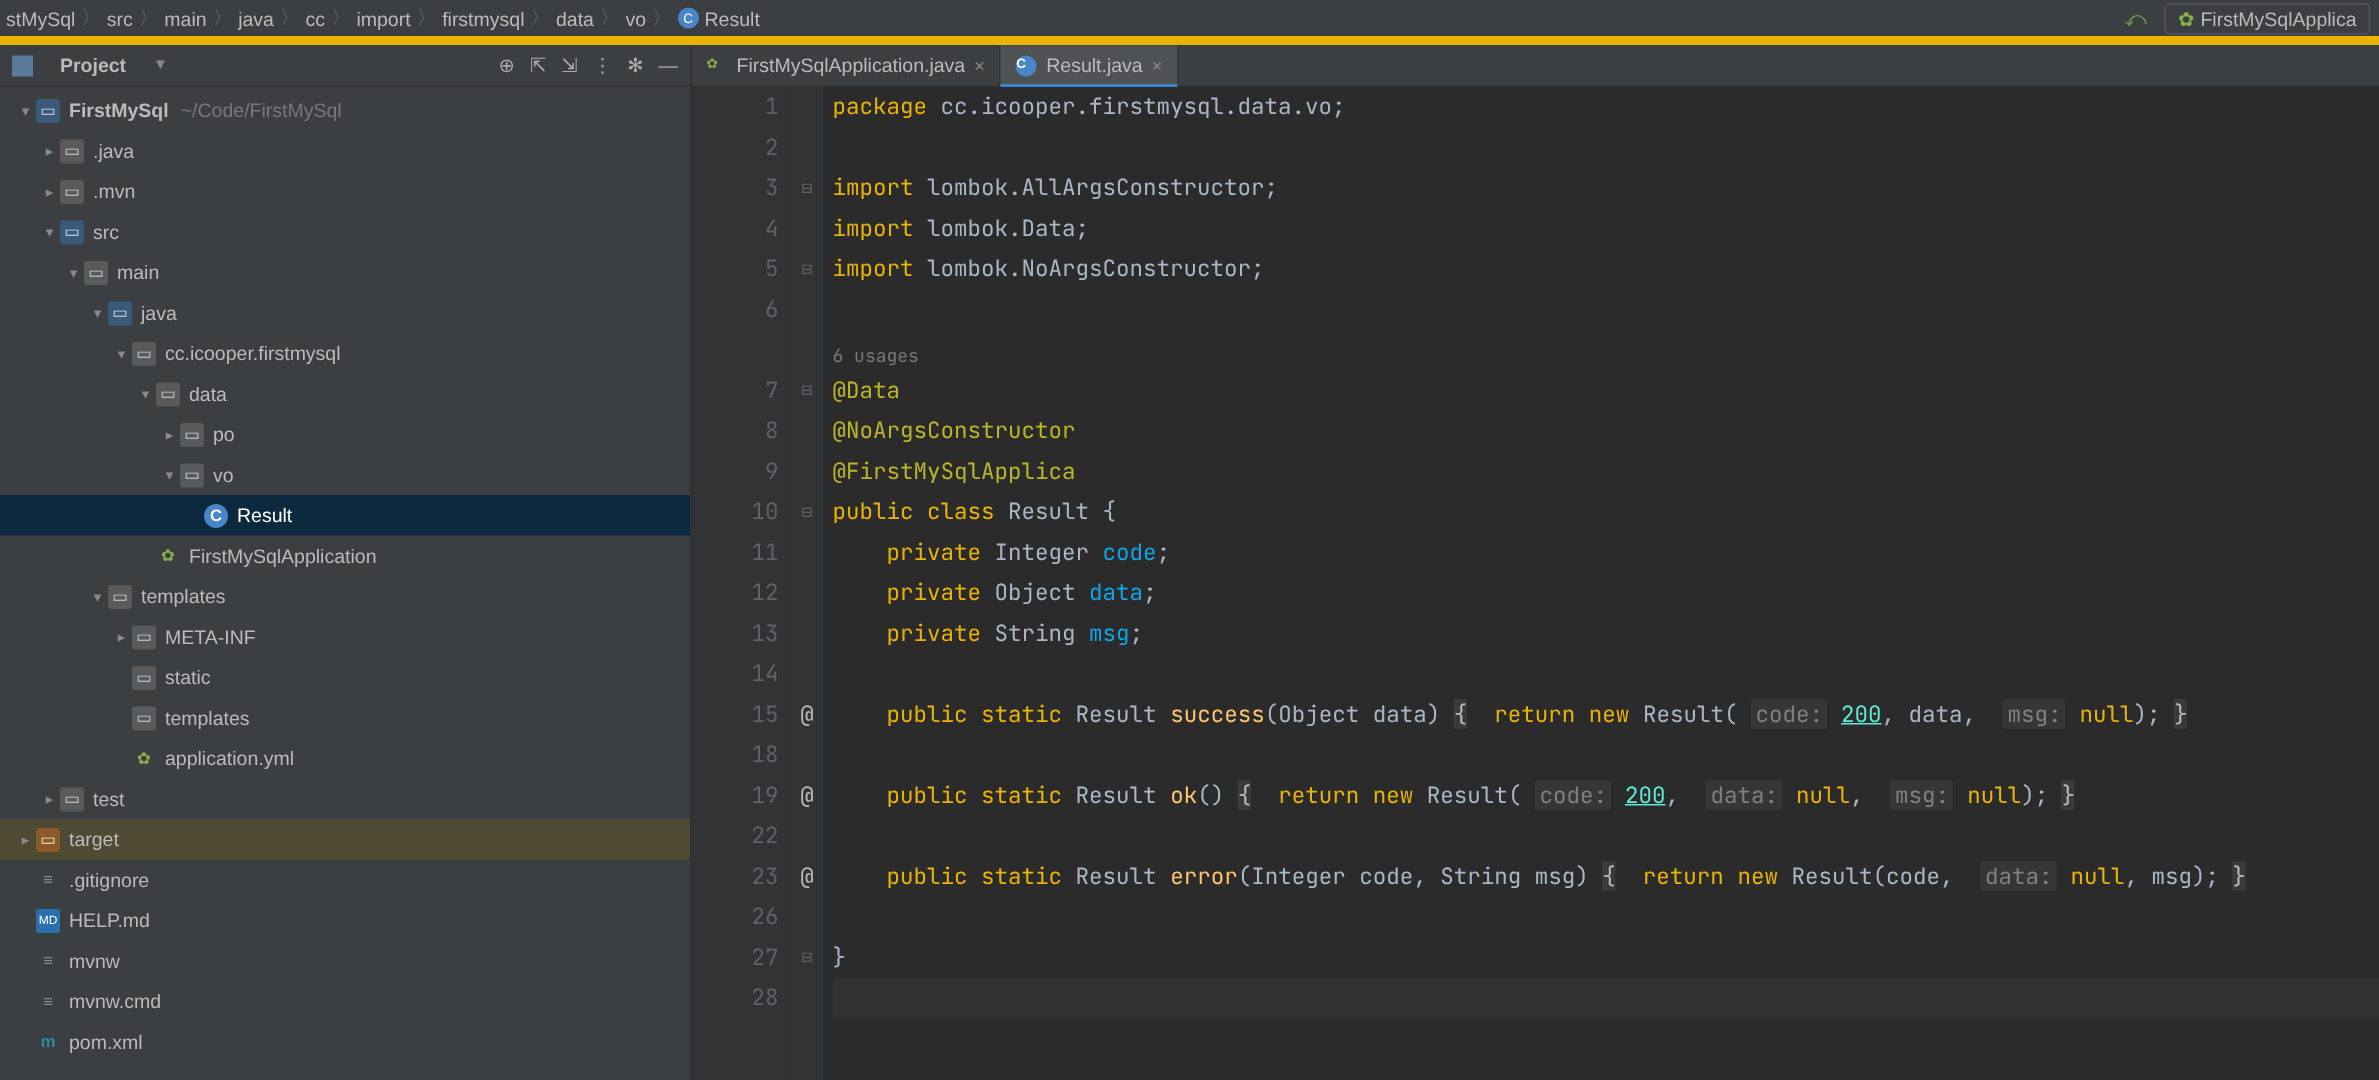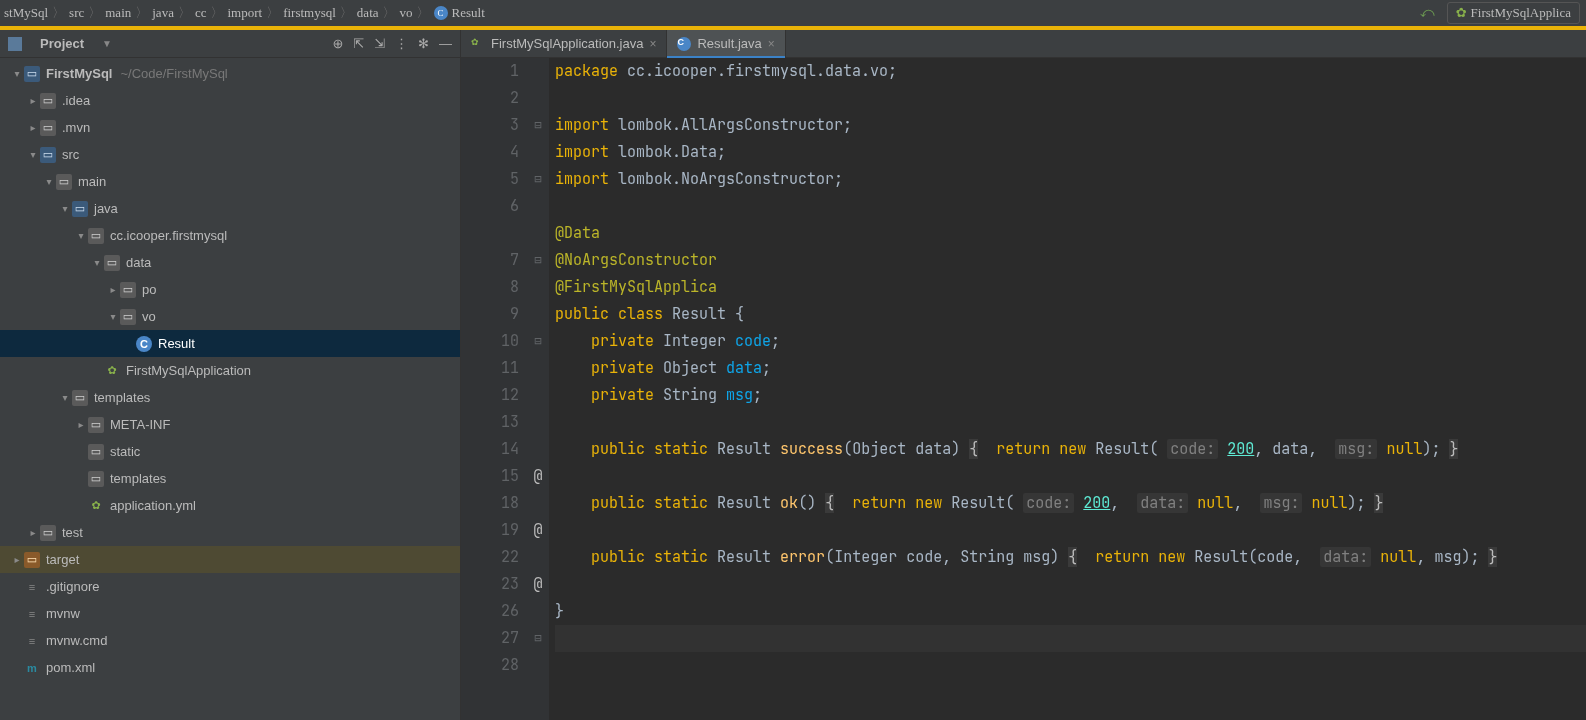--- a/index.html
+++ b/index.html
@@ -1,20 +1,20 @@
 <!DOCTYPE html>
 <html><head>
 <meta charset="utf-8">
 <style>
   * { box-sizing: border-box; margin: 0; padding: 0; }
   html, body { width: 1586px; height: 720px; overflow: hidden; }
   body { background: #2b2b2b; font-family: "Segoe UI", Arial, sans-serif; font-size: 13px; color: #bbbbbb; }
 
   
-  .topbar { height: 30px; display: flex; align-items: center; justify-content: space-between; padding: 0 6px 0 4px; background: #3c3f41; border-bottom: 4px solid #eab308; font-family: Liberation Serif, serif; }
+  .topbar { height: 30px; display: flex; align-items: center; justify-content: space-between; padding: 0 6px 0 4px; background: #3c3f41; border-bottom: 6px solid #eab308; }
   .breadcrumb { display: flex; align-items: center; gap: 4px; }
   .crumb { color: #bbbbbb; cursor: pointer; display:flex; align-items:center; gap:4px;}
   .crumb-sep { color: #6e6e6e; }
   .crumb .cicon { width:14px; height:14px; border-radius:50%; background:#4a86c7; color:#fff; font-size:9px; line-height:14px; text-align:center; }
   .topbar-right { display:flex; align-items:center; gap:12px; }
   .topbar-icon { color:#6e9e52; font-size:14px; }
   .run-box { display:flex; align-items:center; gap:4px; background:#3c3f41; border:1px solid #555; padding:2px 8px; border-radius:3px; }
   .run-box .spring-leaf { color:#88b04b; }
 
   
@@ -149,21 +149,21 @@
     <div class="tree" id="tree">
         <div class="tree-row" style="padding-left: 10px;">
           <span class="arrow">▾</span>
           <span class="ticon folder-blue">▭</span>
           <span class="lbl" style="font-weight: 700;">FirstMySql</span>
           <span class="sub">~/Code/FirstMySql</span>
         </div>
         <div class="tree-row" style="padding-left: 26px;">
           <span class="arrow">▸</span>
           <span class="ticon folder">▭</span>
-          <span class="lbl">.idea</span>
+          <span class="lbl">.java</span>
         </div>
         <div class="tree-row" style="padding-left: 26px;">
           <span class="arrow">▸</span>
           <span class="ticon folder">▭</span>
           <span class="lbl">.mvn</span>
         </div>
         <div class="tree-row" style="padding-left: 26px;">
           <span class="arrow">▾</span>
           <span class="ticon folder-blue">▭</span>
           <span class="lbl">src</span>
@@ -240,20 +240,25 @@
         </div>
         <div class="tree-row highlight" style="padding-left: 10px;">
           <span class="arrow">▸</span>
           <span class="ticon folder-orange">▭</span>
           <span class="lbl">target</span>
         </div>
         <div class="tree-row" style="padding-left: 10px;">
           <span class="arrow blank">▸</span>
           <span class="ticon file">≡</span>
           <span class="lbl">.gitignore</span>
+        </div>
+        <div class="tree-row" style="padding-left: 10px;">
+          <span class="arrow blank">▸</span>
+          <span class="ticon md">MD</span>
+          <span class="lbl">HELP.md</span>
         </div>
         <div class="tree-row" style="padding-left: 10px;">
           <span class="arrow blank">▸</span>
           <span class="ticon file">≡</span>
           <span class="lbl">mvnw</span>
         </div>
         <div class="tree-row" style="padding-left: 10px;">
           <span class="arrow blank">▸</span>
           <span class="ticon file">≡</span>
           <span class="lbl">mvnw.cmd</span>
@@ -336,20 +341,21 @@
           <div class="mk">⊟</div>
           <div class="mk"></div>
         </div>
       <div class="code" id="code">
           <div class="line"><span class="kw">package</span><span class="txt"> cc.icooper.firstmysql.data.vo;</span></div>
           <div class="line"></div>
           <div class="line"><span class="kw">import</span><span class="txt"> lombok.</span><span class="type">AllArgsConstructor</span><span class="txt">;</span></div>
           <div class="line"><span class="kw">import</span><span class="txt"> lombok.</span><span class="type">Data</span><span class="txt">;</span></div>
           <div class="line"><span class="kw">import</span><span class="txt"> lombok.</span><span class="type">NoArgsConstructor</span><span class="txt">;</span></div>
           <div class="line"></div>
+          <div class="line"><span class="usage-hint">6 usages</span></div>
           <div class="line"><span class="ann">@Data</span></div>
           <div class="line"><span class="ann">@NoArgsConstructor</span></div>
           <div class="line"><span class="ann">@FirstMySqlApplica</span></div>
           <div class="line"><span class="kw">public</span> <span class="kw">class</span> <span class="type">Result</span><span class="txt"> {</span></div>
           <div class="line">    <span class="kw">private</span> <span class="type">Integer</span> <span class="fname">code</span><span class="txt">;</span></div>
           <div class="line">    <span class="kw">private</span> <span class="type">Object</span> <span class="fname">data</span><span class="txt">;</span></div>
           <div class="line">    <span class="kw">private</span> <span class="type">String</span> <span class="fname">msg</span><span class="txt">;</span></div>
           <div class="line"></div>
           <div class="line">    <span class="kw">public</span> <span class="kw">static</span> <span class="type">Result</span> <span class="mname">success</span><span class="txt">(</span><span class="type">Object</span><span class="txt"> data) </span><span class="brace-box">{</span>  <span class="kw">return</span> <span class="kw">new</span> <span class="type">Result</span><span class="txt">( </span><span class="pname">code:</span> <span class="num">200</span><span class="txt">, data,  </span><span class="pname">msg:</span> <span class="kw">null</span><span class="txt">); </span><span class="brace-box">}</span></div>
           <div class="line"></div>

